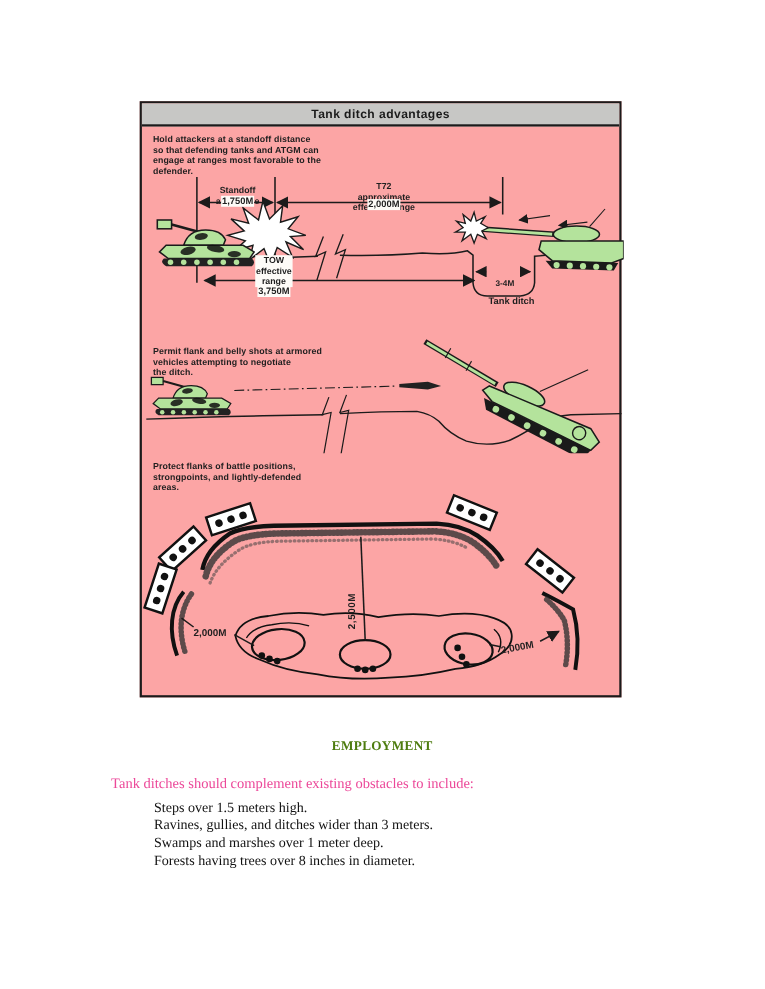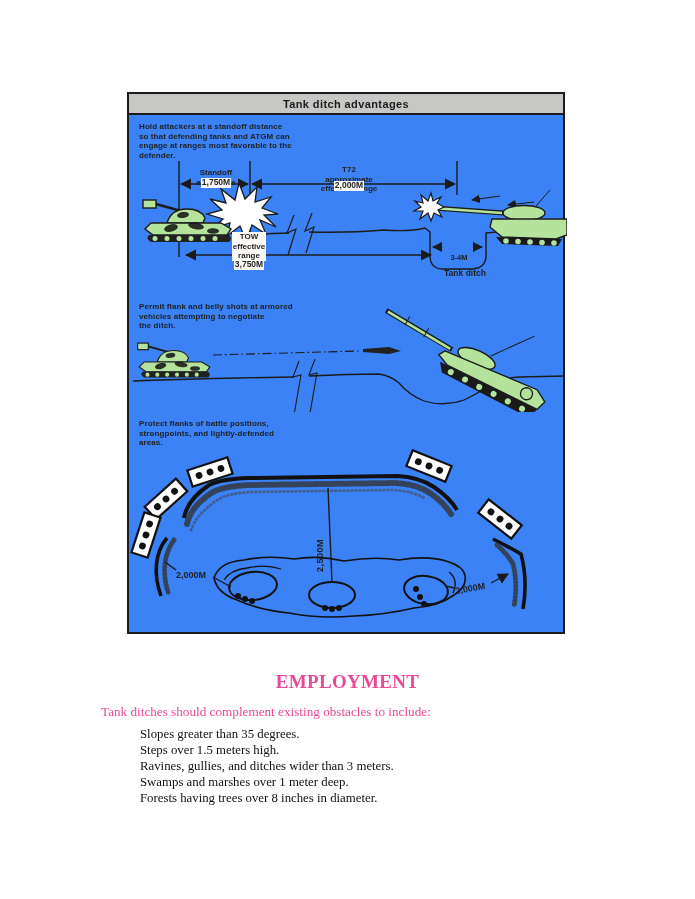--- a/index.html
+++ b/index.html
@@ -1,34 +1,34 @@
 <!DOCTYPE html>
 <html><head>
 <meta charset="utf-8">
 <style>
   html,body{margin:0;padding:0;}
   .page{position:relative;width:695px;height:899px;background:#ffffff;overflow:hidden;
         font-family:"Liberation Sans",sans-serif;}
   
   .figure{position:absolute;left:127px;top:92px;width:438px;height:542px;box-sizing:border-box;
-          border:2px solid #1b1b1b;background:#3b82f6;}
+          border:2px solid #1b1b1b;background:#fca5a5;}
   .titlebar{position:absolute;left:0;top:0;width:100%;height:19px;background:#c7c7c5;
             border-bottom:2px solid #1b1b1b;display:flex;align-items:center;justify-content:center;
             font-weight:bold;font-size:11px;color:#1b1b1b;letter-spacing:.4px;}
   .cap{position:absolute;font-weight:bold;font-size:8px;line-height:9.6px;color:#1f1f1f;
        white-space:pre-line;letter-spacing:.1px;}
   .lbl{position:absolute;font-weight:bold;font-size:8px;line-height:9.5px;color:#1f1f1f;
        text-align:center;display:flex;flex-direction:column;align-items:center;}
   .lbl span{white-space:pre-line;background:#fdfbf7;padding:0 1px;}
   .lbl.nobg span{background:transparent;margin-top:11px;}
   .val{font-size:8.5px;}
   .psvg{position:absolute;left:0;display:block;}
   
   .heading{position:absolute;left:0;top:671px;width:695px;text-align:center;
-           font-family:"Liberation Serif",serif;font-weight:bold;font-size:19px;color:#ec4899;
+           font-family:"Liberation Serif",serif;font-weight:bold;font-size:12px;color:#4d7c0f;
            letter-spacing:.3px;}
   .intro{position:absolute;left:101px;top:704px;font-family:"Liberation Serif",serif;
          font-size:13.2px;color:#ec4899;}
   .list{position:absolute;left:140px;top:726px;font-family:"Liberation Serif",serif;
         font-size:12.8px;line-height:16.1px;color:#111;}
   .list div{white-space:nowrap;}
   svg text{font-family:"Liberation Sans",sans-serif;font-weight:bold;fill:#1f1f1f;}
 </style>
 </head>
 <body>
@@ -196,21 +196,21 @@
         <g fill="#b4e39c">
           <circle cx="10" cy="23" r="3"></circle>
             <circle cx="26" cy="24" r="3"></circle>
             <circle cx="42" cy="25" r="3"></circle>
           <circle cx="58" cy="25.5" r="3"></circle>
             <circle cx="74" cy="26.5" r="3"></circle>
             <circle cx="90" cy="27.5" r="3"></circle>
         </g>
       </g>
     </svg>
-    <div class="cap" style="left:10px;top:208px;width:210px">Permit flank and belly shots at armored
+    <div class="cap" style="left:10px;top:221px;width:210px">Permit flank and belly shots at armored
 vehicles attempting to negotiate
 the ditch.</div>
 
     <svg class="psvg" style="top:318px" width="438" height="220" viewBox="0 0 438 220">
       <defs>
         <marker id="ah3" viewBox="0 0 10 10" refX="9" refY="5" markerWidth="8" markerHeight="8" orient="auto-start-reverse">
           <path d="M0,0L10,5L0,10z" fill="#1b1b1b"></path>
         </marker>
         <g id="usym">
           <rect x="-21" y="-8.5" width="42" height="17" fill="#ffffff" stroke="#111" stroke-width="2.2"></rect>
@@ -278,20 +278,19 @@
       <text transform="translate(327,182) rotate(-10)" font-size="9">2,000M</text>
     </svg>
     <div class="cap" style="left:10px;top:325px;width:210px">Protect flanks of battle positions,
 strongpoints, and lightly-defended
 areas.</div>
   </div>
 
   <div class="heading">EMPLOYMENT</div>
   <div class="intro">Tank ditches should complement existing obstacles to include:</div>
   <div class="list">
-    <div>Slopes greater than 35 degrees.</div>
     <div>Steps over 1.5 meters high.</div>
     <div>Ravines, gullies, and ditches wider than 3 meters.</div>
     <div>Swamps and marshes over 1 meter deep.</div>
     <div>Forests having trees over 8 inches in diameter.</div>
   </div>
 
 </div>
 
 </body></html>

